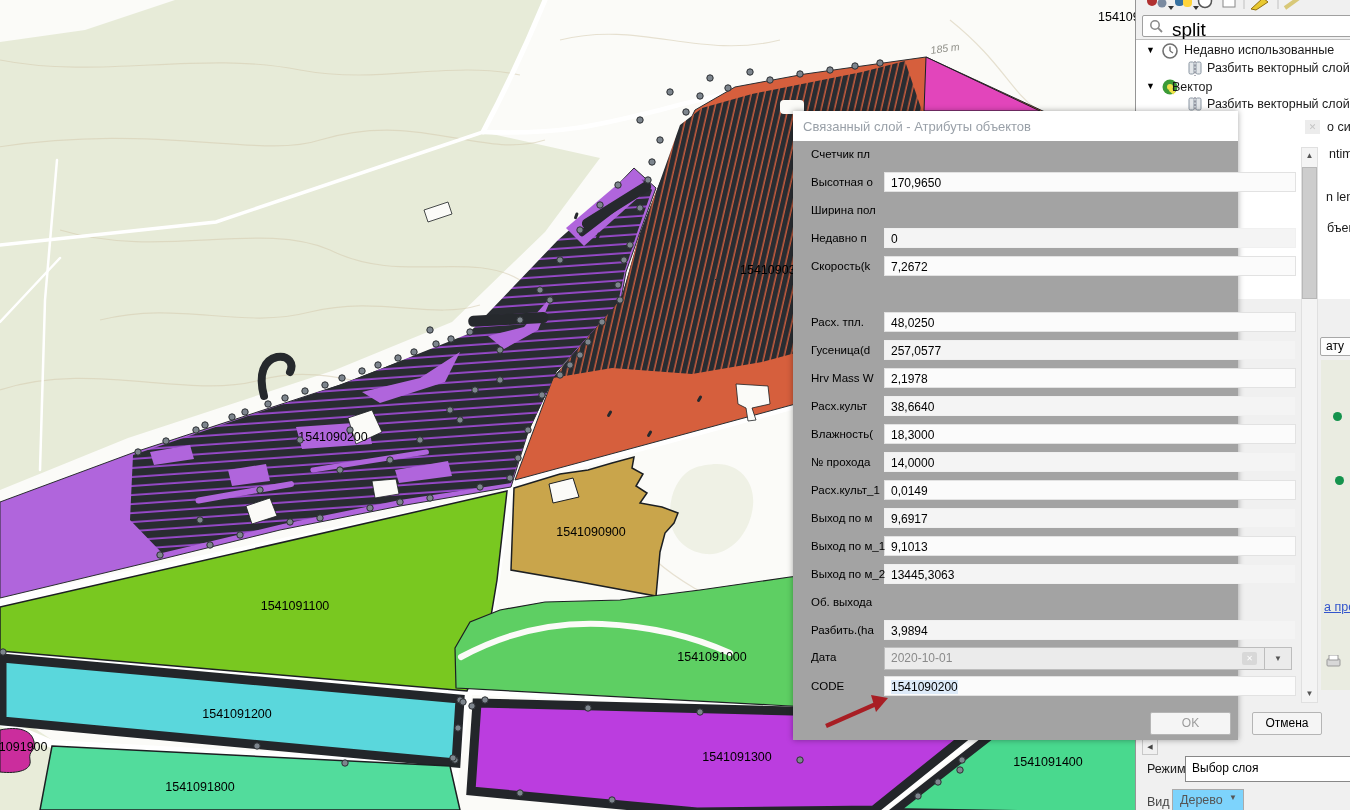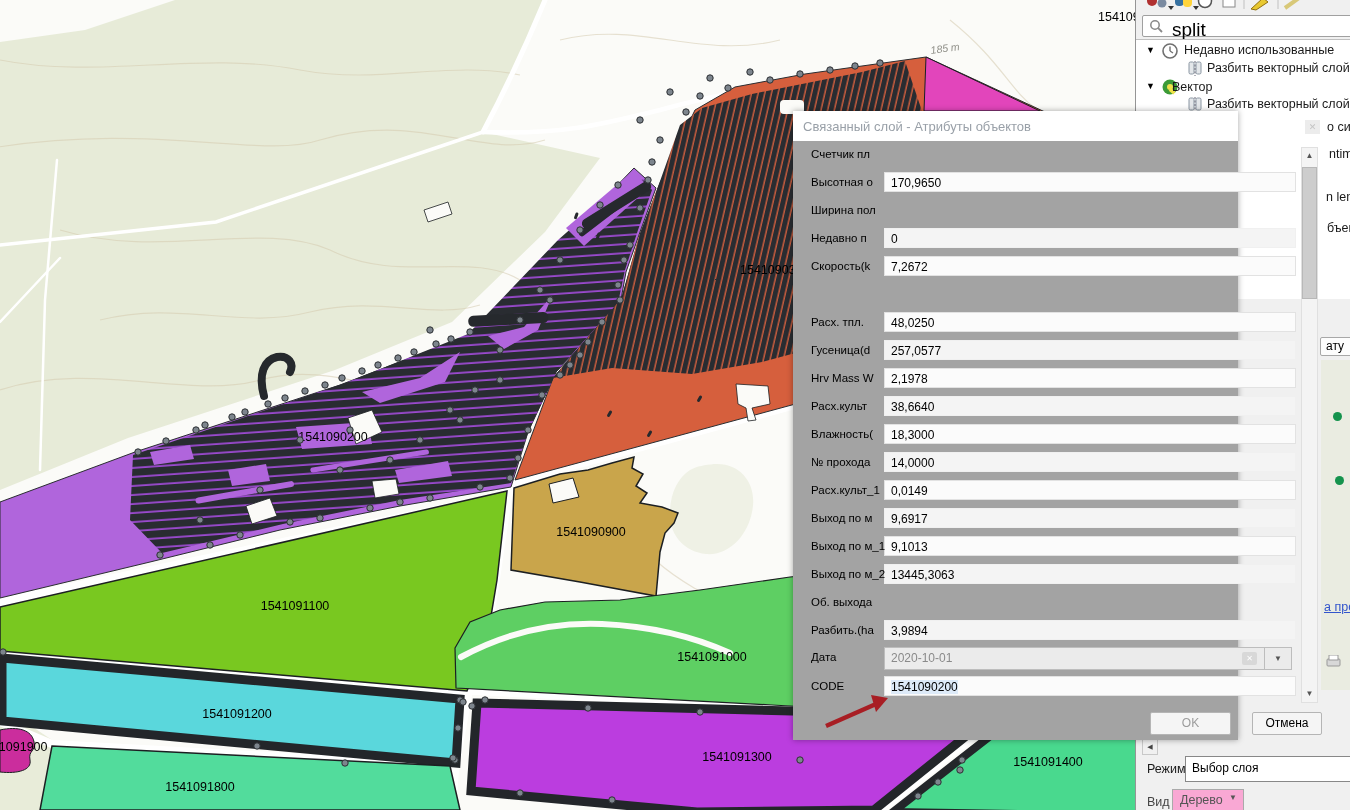--- a/index.html
+++ b/index.html
@@ -321,21 +321,21 @@
     <rect x="3" y="0" width="9" height="5" fill="#fff" stroke="#999"></rect>
   </svg>
 
   <div style="position:absolute;left:0;top:737px;width:215px;height:73px;background:#f0f0f0">
     <div style="position:absolute;left:6px;top:2px;width:14px;height:14px;background:#f0f0f0;border:1px solid #c8c8c8;color:#444;font-size:7px;text-align:center;line-height:13px">◀</div>
     <div class="tfrag" style="left:11px;top:25px">Режим</div>
     <div style="position:absolute;left:49px;top:19px;width:170px;height:26px;background:#fff;border:1px solid #888;box-sizing:border-box">
       <span style="position:absolute;left:6px;top:4px;font-size:12px">Выбор слоя</span>
     </div>
     <div class="tfrag" style="left:11px;top:58px;color:#444">Вид</div>
-    <div style="position:absolute;left:36px;top:52px;width:72px;height:22px;background:#f9a8d4;border:1px solid #aaa;box-sizing:border-box">
+    <div style="position:absolute;left:36px;top:52px;width:72px;height:22px;background:#7dd3fc;border:1px solid #aaa;box-sizing:border-box">
       <span style="position:absolute;left:7px;top:3px;font-size:12.5px;color:#555">Дерево</span>
       <span style="position:absolute;right:6px;top:3px;font-size:8px;color:#555">▼</span>
     </div>
   </div>
 </div>
 
 <div id="dlg">
 <div class="ttl">
       <span>Связанный слой - Атрибуты объектов</span>
     </div>

